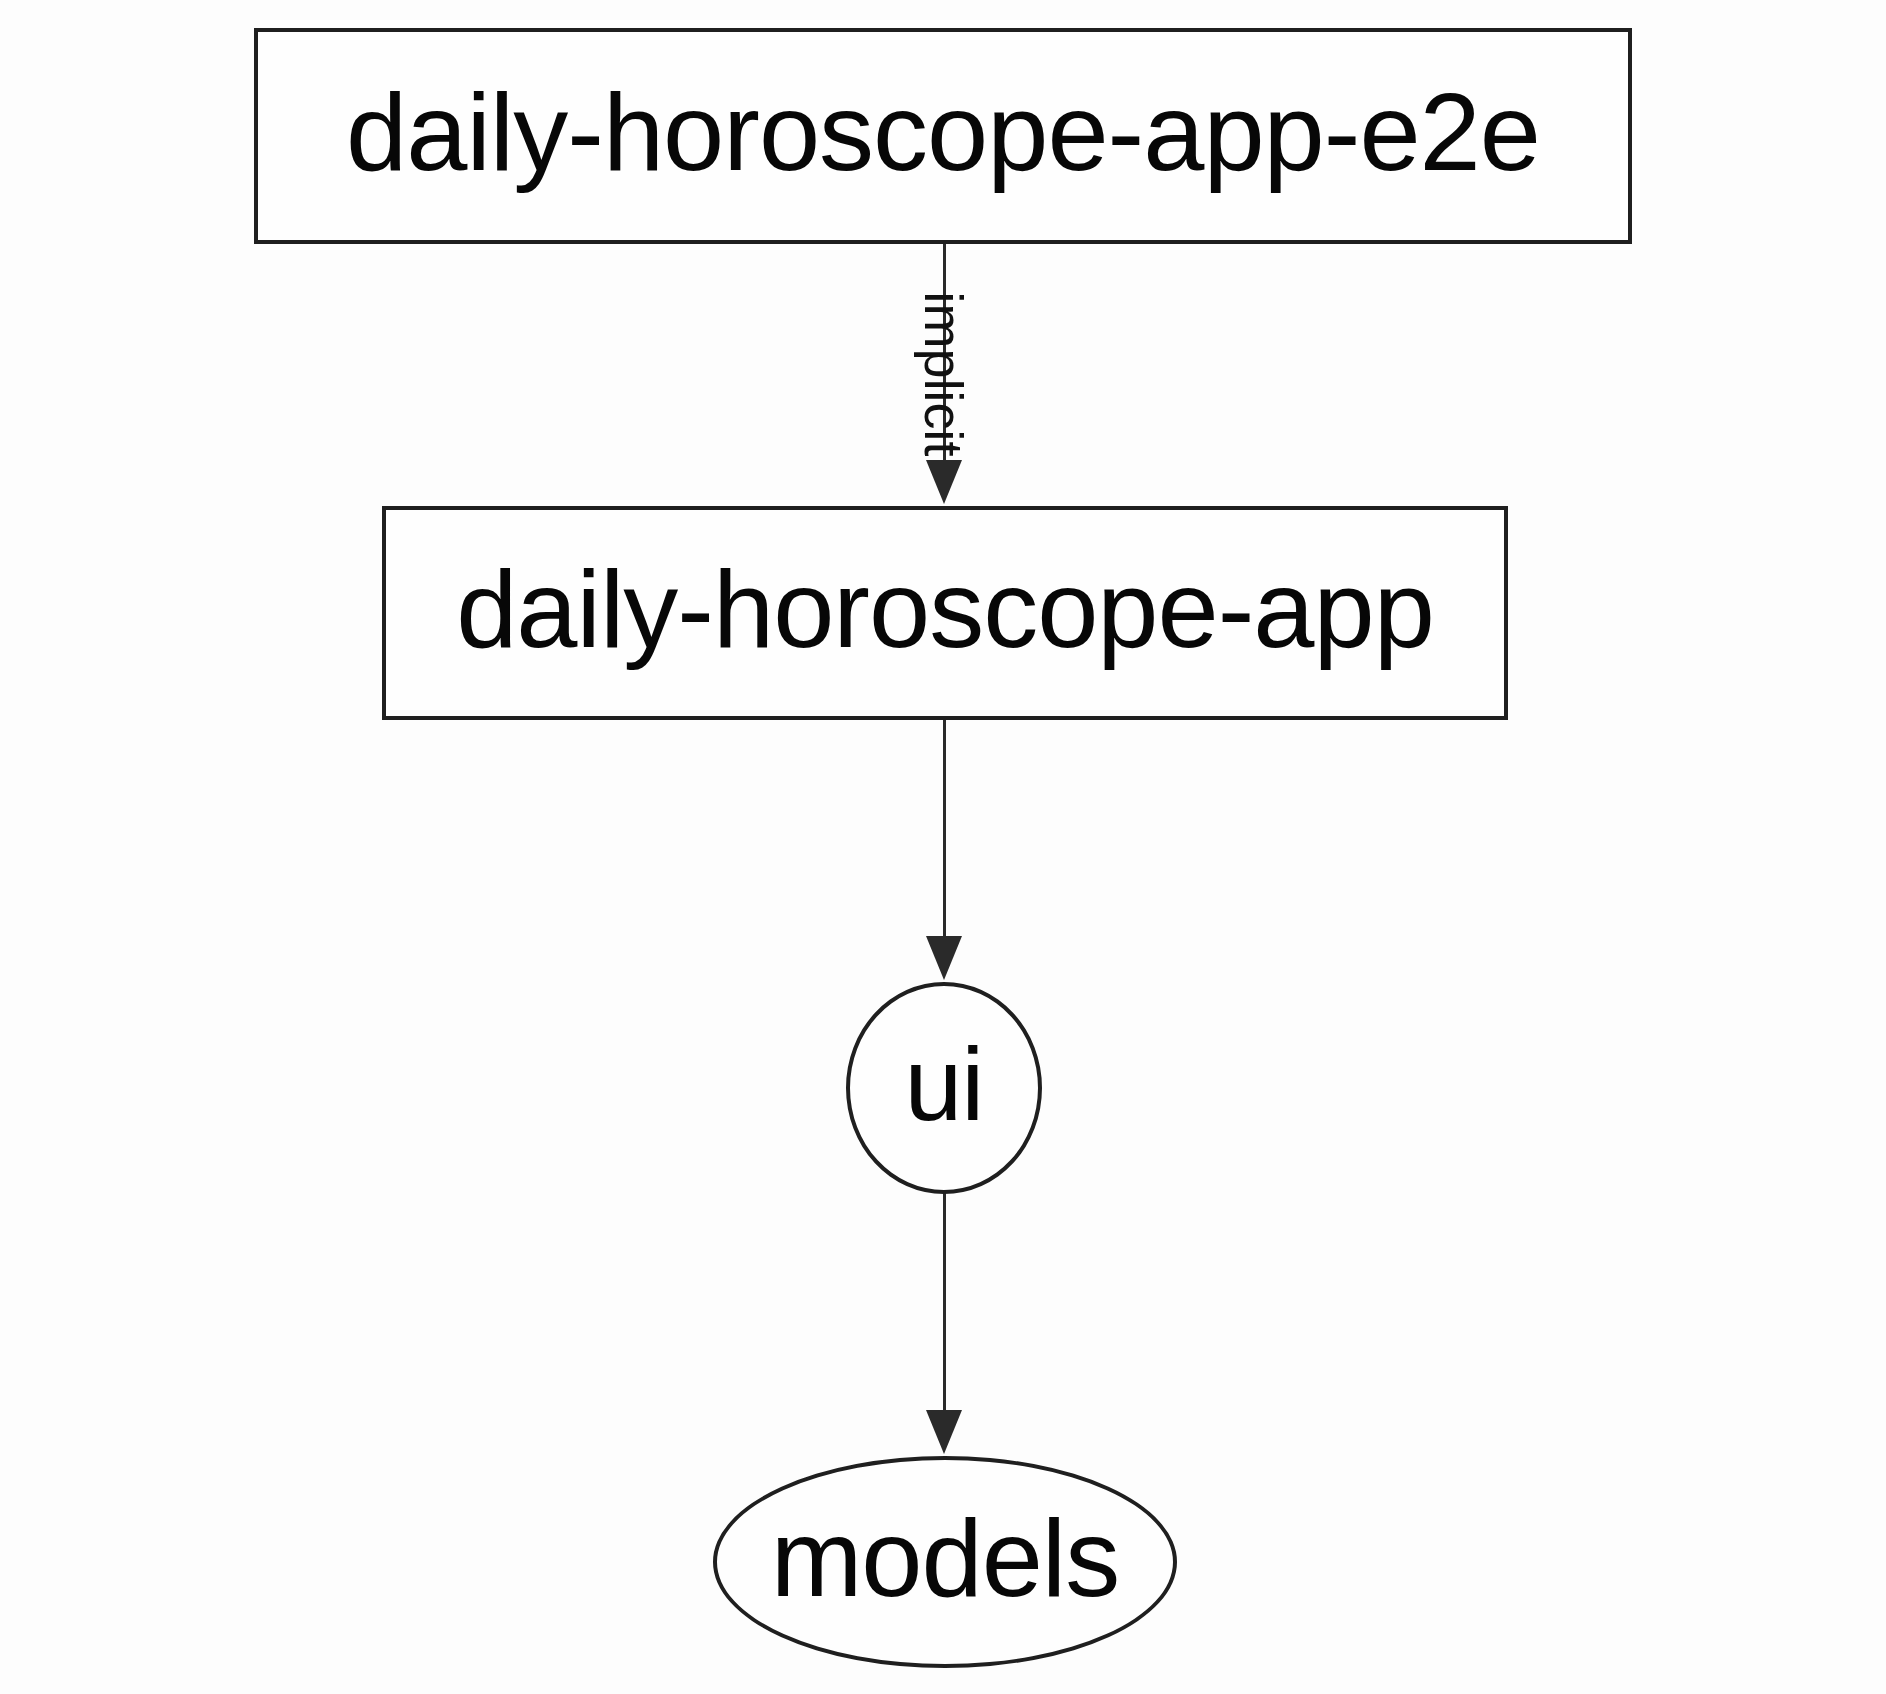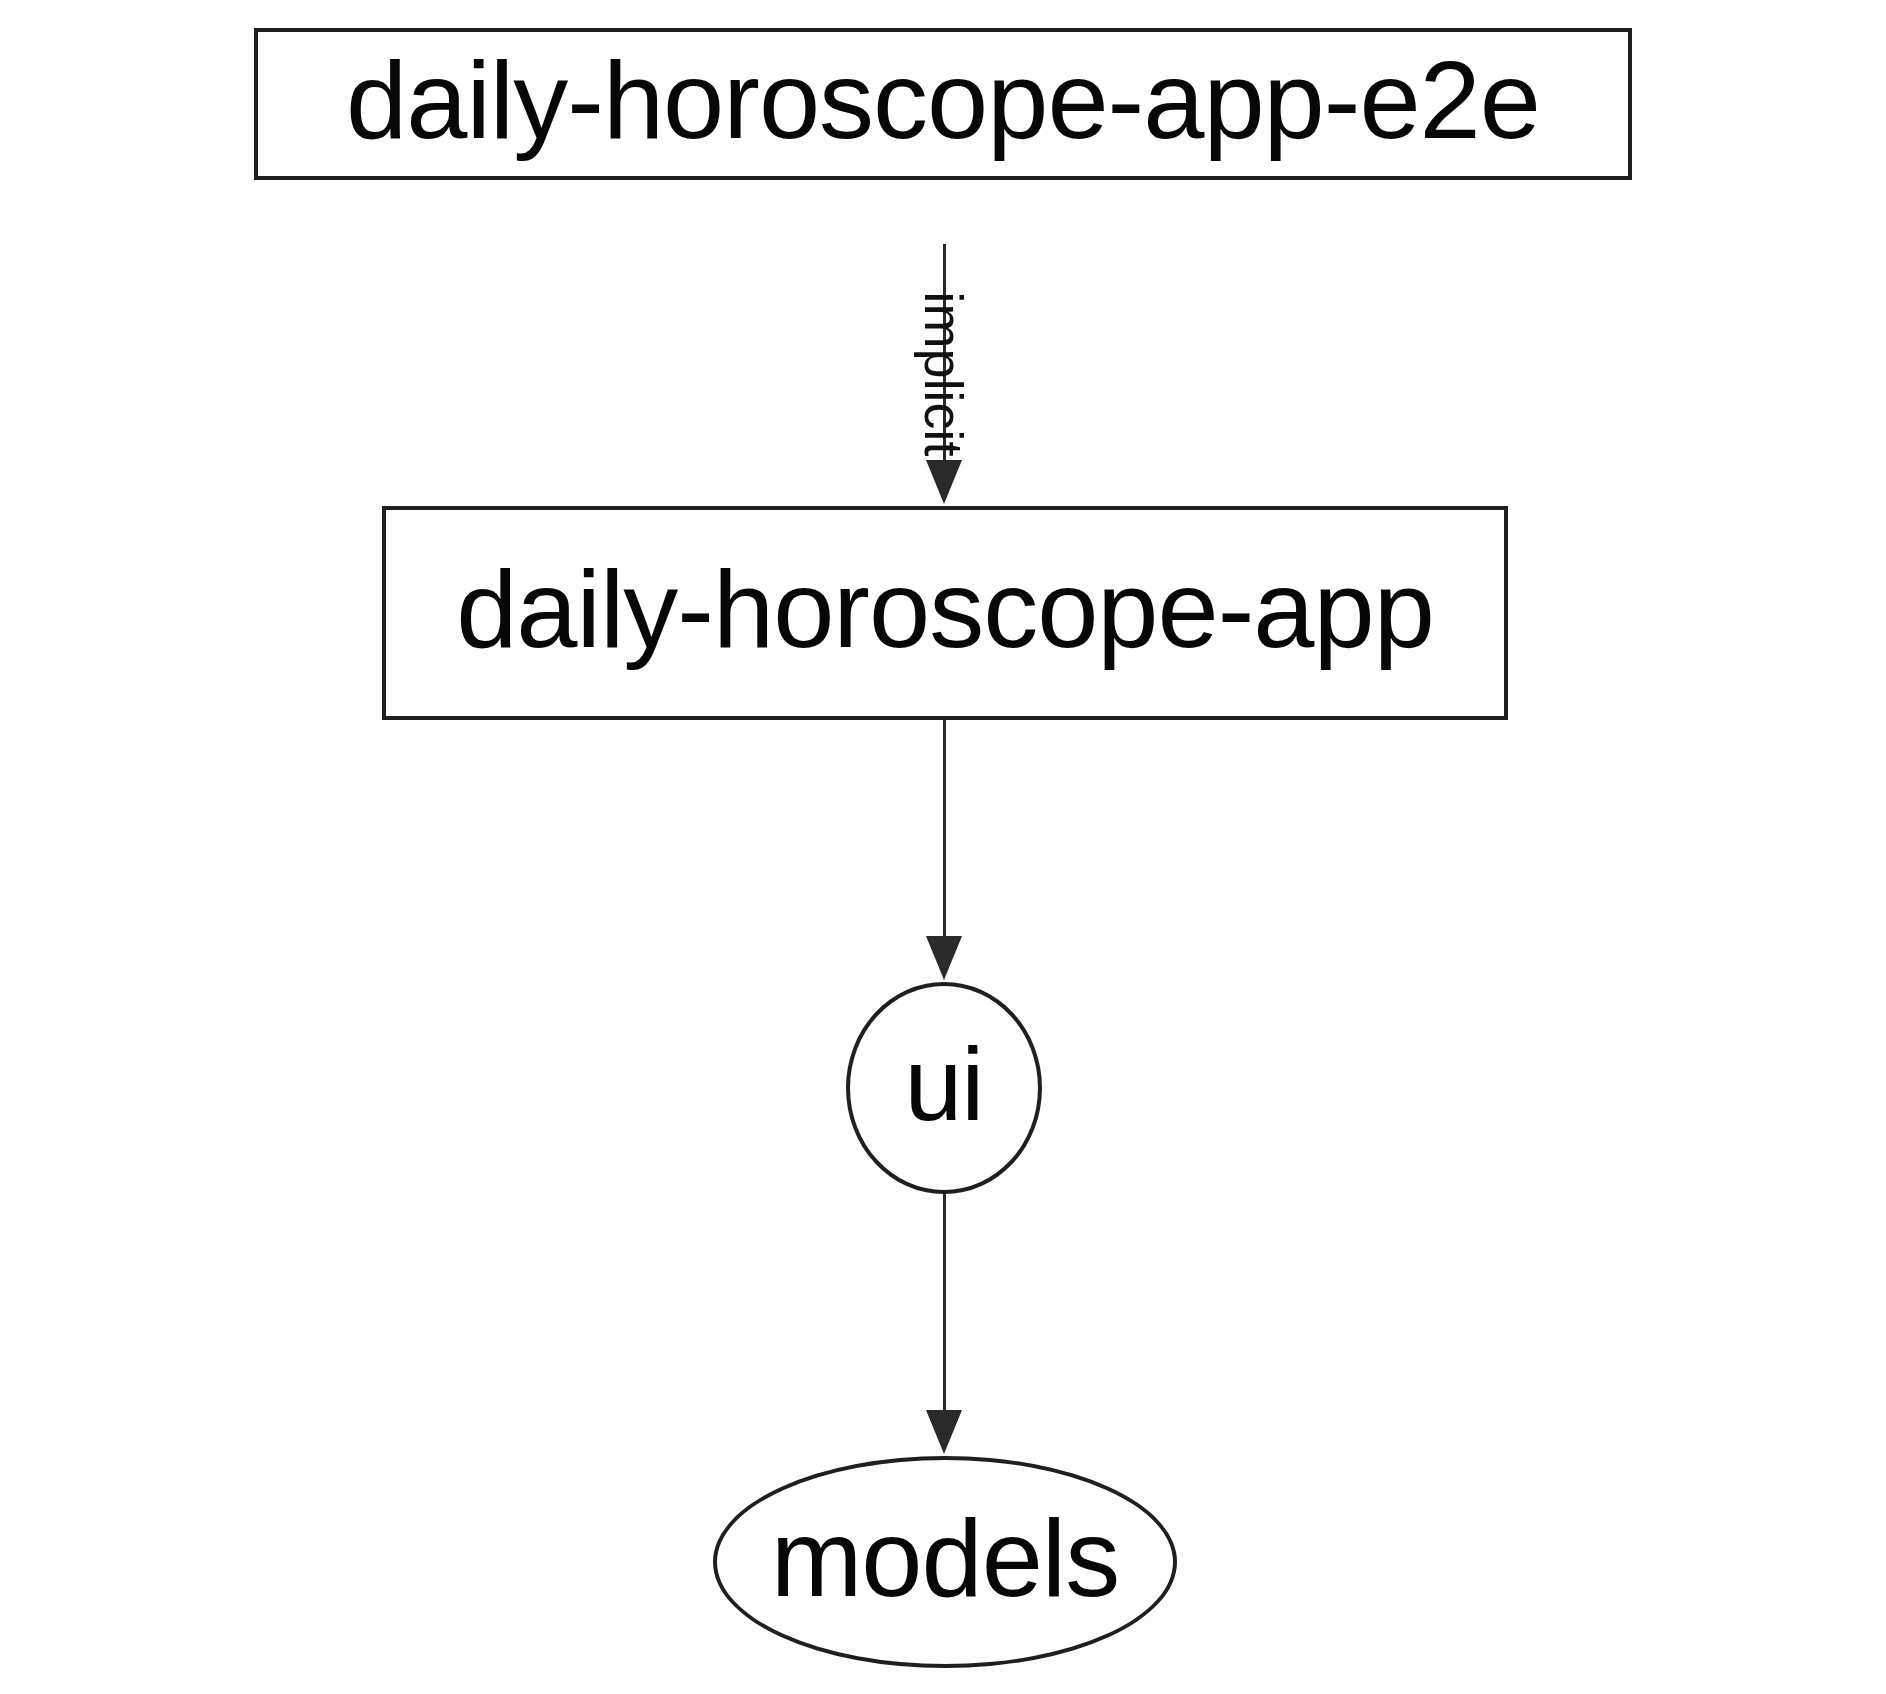--- a/index.html
+++ b/index.html
@@ -26,21 +26,21 @@
     box-sizing: border-box;
     z-index: 3;
   }
   .node .label {
     font-size: 110px;
     line-height: 1;
     letter-spacing: -1px;
     white-space: nowrap;
     padding-bottom: 8px;
   }
-  .node.rect-1 { left: 254px; top: 28px;  width: 1378px; height: 152px; }
+  .node.rect-1 { left: 254px; top: 28px;  width: 1378px; height: 216px; }
   .node.rect-2 { left: 382px; top: 506px; width: 1126px; height: 214px; }
   .node.circle { left: 846px; top: 982px; width: 196px;  height: 212px; border-radius: 50%; }
   .node.ellipse{ left: 713px; top: 1456px; width: 464px; height: 212px; border-radius: 50%; align-items: center; }
   .node.circle .label { font-size: 104px; }
 
   .edge-line {
     position: absolute;
     width: 3px;
     background: #2a2a2a;
     z-index: 1;

